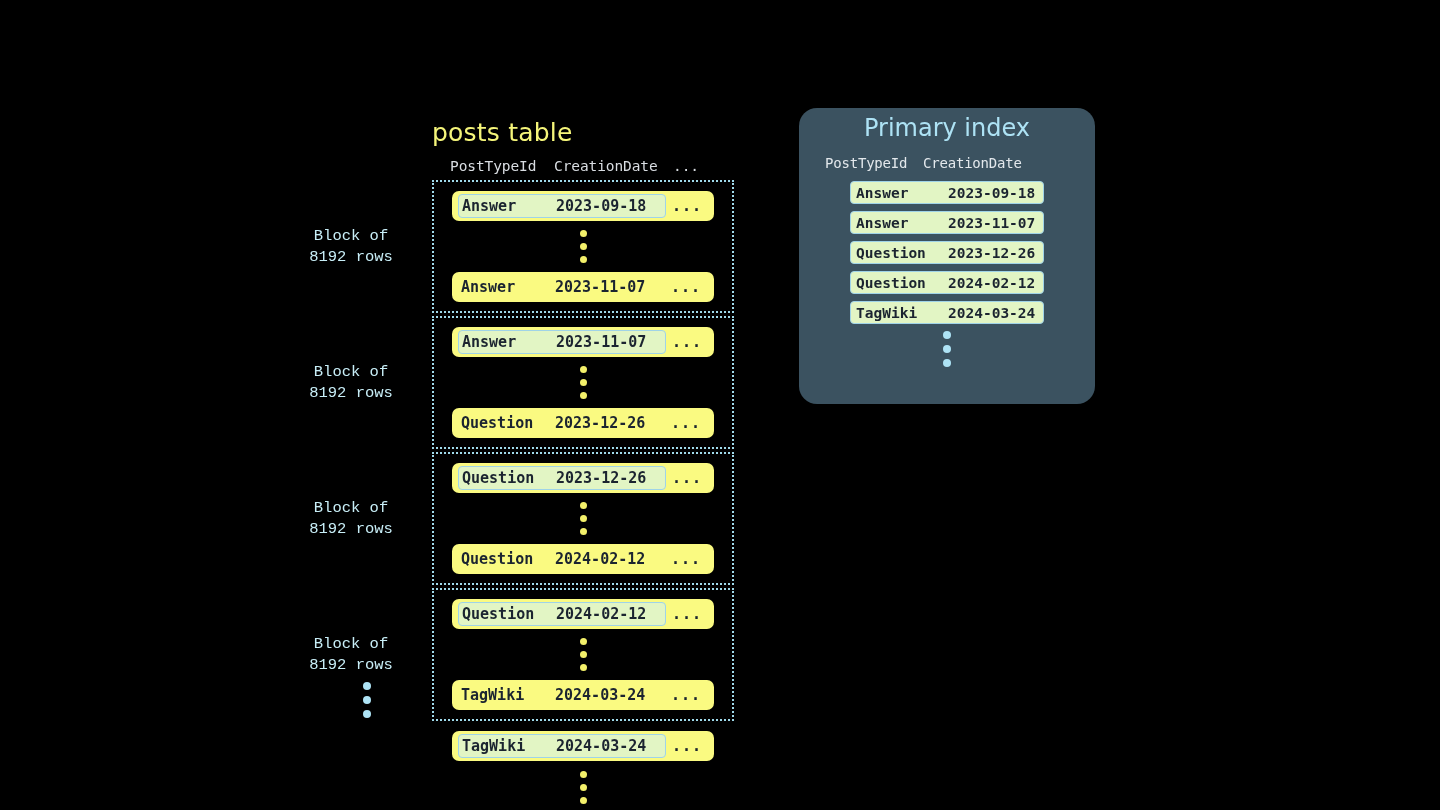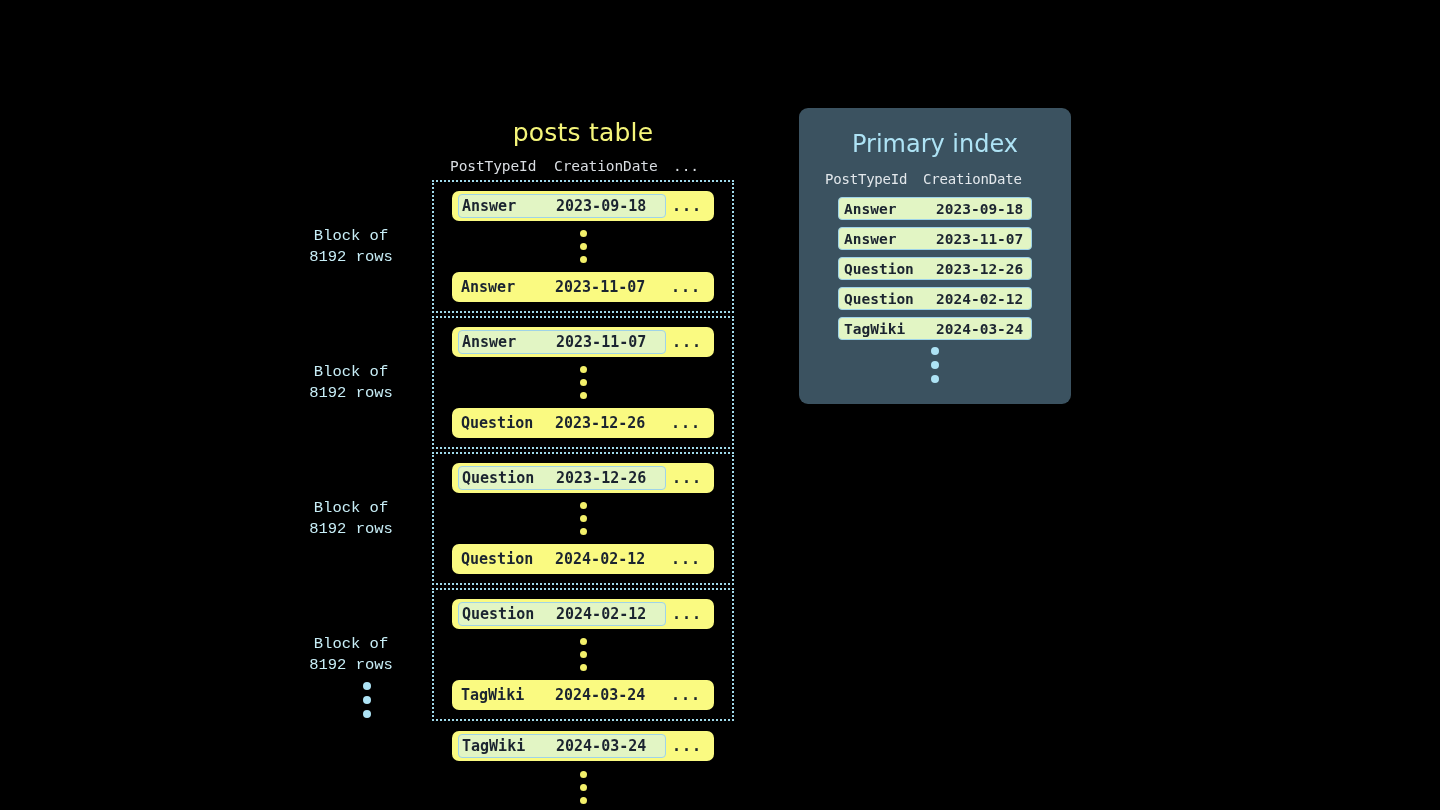--- a/index.html
+++ b/index.html
@@ -22,21 +22,20 @@
     left: 432px;
     top: 118px;
     width: 302px;
   }
 
   #posts-table-title {
     color: #f5f57a;
     font-family: "DejaVu Sans", sans-serif;
     font-size: 25px;
     font-weight: 400;
-    text-align: center;
     letter-spacing: 0.2px;
     line-height: 30px;
     margin-bottom: 10px;
   }
 
   #posts-table-header {
     display: flex;
     align-items: baseline;
     font-family: "DejaVu Sans Mono", monospace;
     font-size: 14.5px;
@@ -161,25 +160,25 @@
     height: 8px;
     border-radius: 50%;
     background: #aee3f5;
   }
 
   
   #primary-index {
     position: absolute;
     left: 799px;
     top: 108px;
-    width: 272px;
+    width: 296px;
     height: 296px;
     background: #3b5260;
-    border-radius: 9px;
-    padding: 21px 0 0 0;
+    border-radius: 18px;
+    padding: 5px 0 0 0;
   }
 
   #primary-index-title {
     color: #aee3f5;
     font-family: "DejaVu Sans", sans-serif;
     font-size: 24px;
     text-align: center;
     line-height: 30px;
     margin-bottom: 12px;
   }

